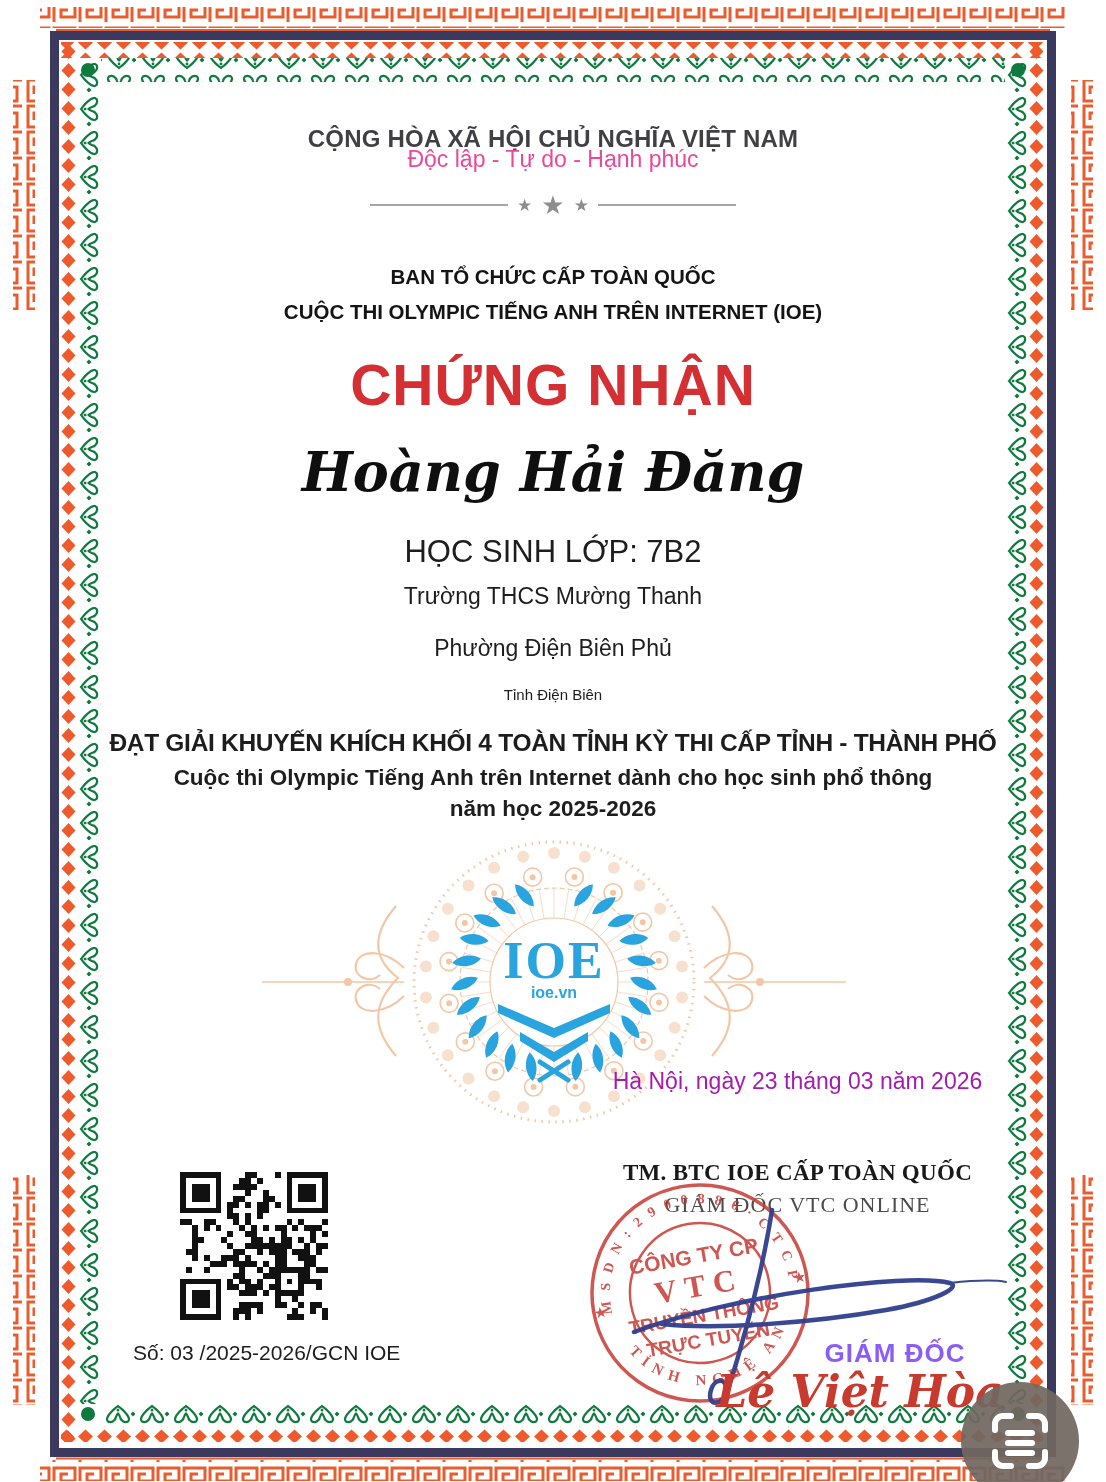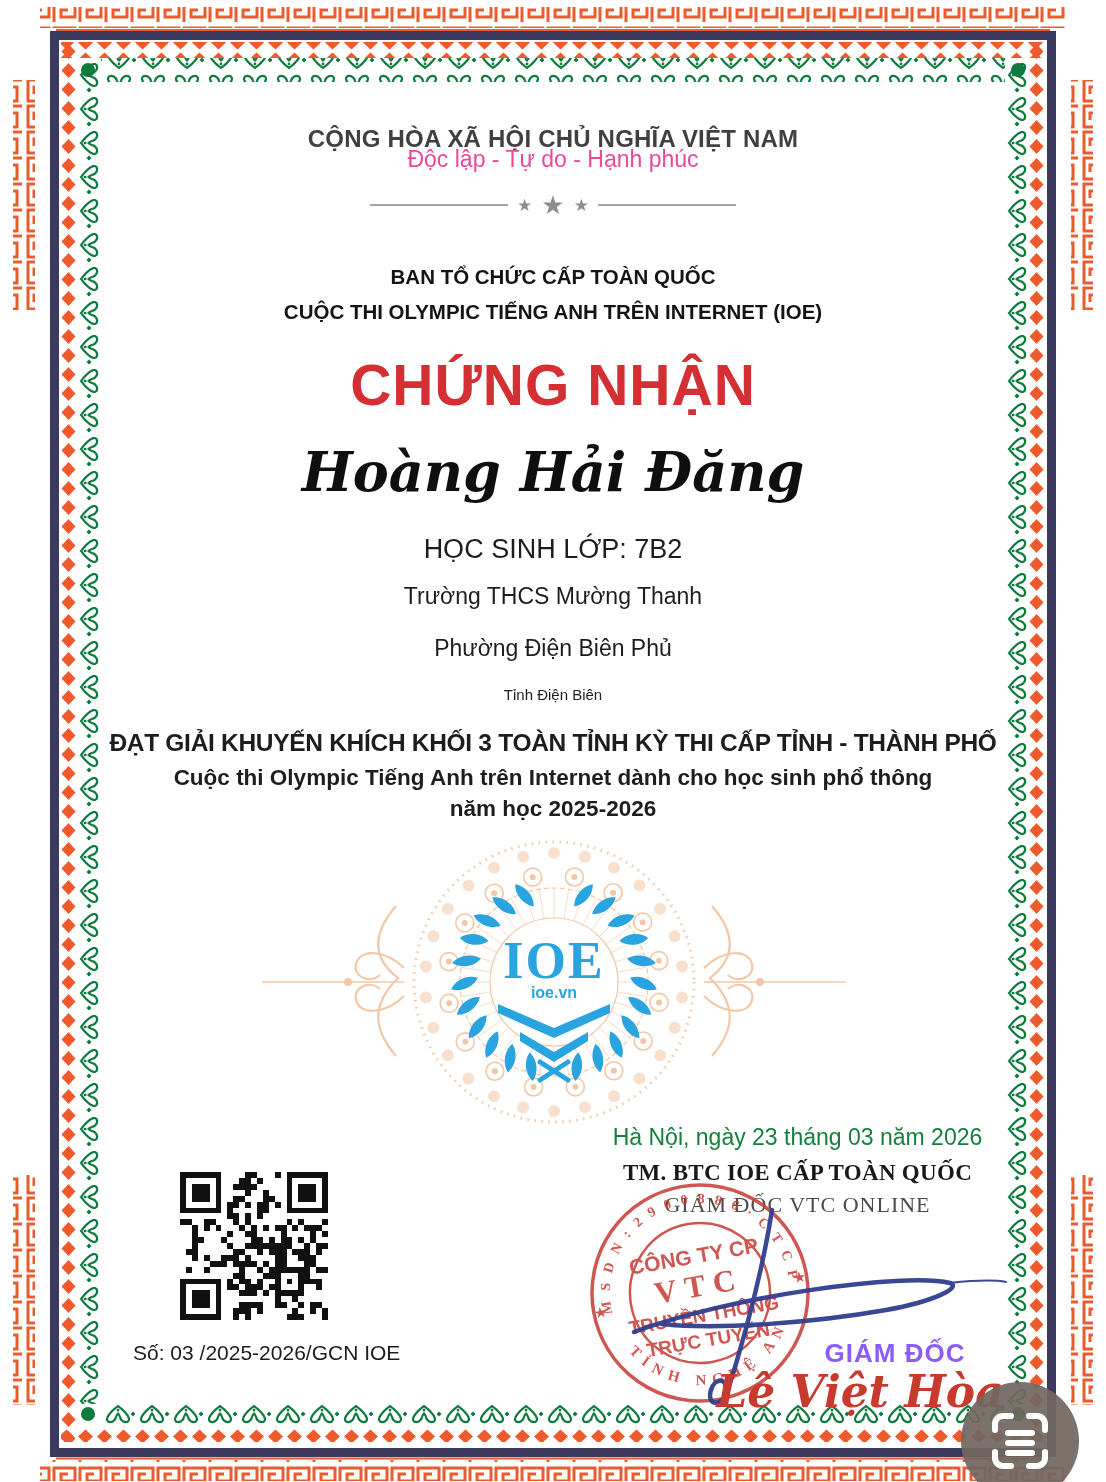--- a/index.html
+++ b/index.html
@@ -12,29 +12,29 @@
   .divider{position:absolute;top:192px;left:0;right:0;display:flex;align-items:center;justify-content:center;gap:9px;}
   .dline{width:138px;height:2px;background:#a7a7a7;}
   .star{color:#8d8d8d;line-height:1;}
   .star.s{font-size:17px;}
   .star.b{font-size:26px;}
   .org1{top:265px;font-size:20.5px;font-weight:bold;color:#141414;}
   .org2{top:300px;font-size:20.5px;font-weight:bold;color:#141414;}
   .cert-title{top:352px;font-size:57px;font-weight:800;color:var(--accent-red);letter-spacing:1px;}
   .name{top:440px;font-size:54px;font-weight:bold;font-style:italic;
         font-family:"DejaVu Serif","Liberation Serif",serif;color:#0f0f0f;}
-  .class{top:534px;font-size:27px;text-align:center;}
+  .class{top:534px;font-size:31px;text-align:center;}
   .school{top:583px;font-size:23px;}
   .ward{top:635px;font-size:23px;}
   .prov{top:686px;font-size:15px;}
   .award{top:729px;font-size:24.5px;font-weight:bold;letter-spacing:-.3px;}
   .contest{top:765px;font-size:22.5px;font-weight:bold;}
   .year{top:796px;font-size:22.5px;font-weight:bold;}
   .signblock{position:absolute;left:590px;width:415px;text-align:center;}
-  .date{top:1124px;font-size:23px;color:#15803d;}
+  .date{top:1068px;font-size:23px;color:#a21caf;}
   .auth1{top:1160px;font-size:23px;font-weight:bold;letter-spacing:.3px;
          font-family:"Liberation Serif","DejaVu Serif",serif;color:#191919;}
   .auth2{top:1192px;font-size:22px;letter-spacing:1px;
          font-family:"Liberation Serif","DejaVu Serif",serif;color:#4b4b4b;}
   .signer-title{position:absolute;left:780px;width:230px;top:1338px;text-align:center;
          font-size:26px;font-weight:bold;color:#8b5cf6;letter-spacing:1px;}
   .signer-name{position:absolute;left:700px;width:320px;top:1366px;text-align:center;
          font-size:44px;font-weight:bold;font-style:italic;
          font-family:"DejaVu Serif","Liberation Serif",serif;color:#c8392e;}
   .serial{position:absolute;left:133px;top:1341px;font-size:21px;color:#1d1d1d;}
@@ -266,21 +266,21 @@
     <span class="dline"></span>
   </div>
   <div class="t org1">BAN TỔ CHỨC CẤP TOÀN QUỐC</div>
   <div class="t org2">CUỘC THI OLYMPIC TIẾNG ANH TRÊN INTERNET (IOE)</div>
   <div class="t cert-title">CHỨNG NHẬN</div>
   <div class="t name">Hoàng Hải Đăng</div>
   <div class="t class">HỌC SINH LỚP: 7B2</div>
   <div class="t ward">Phường Điện Biên Phủ</div>
   <div class="t school">Trường THCS Mường Thanh</div>
   <div class="t prov">Tỉnh Điện Biên</div>
-  <div class="t award">ĐẠT GIẢI KHUYẾN KHÍCH KHỐI 3 TOÀN TỈNH KỲ THI CẤP TỈNH - THÀNH PHỐ</div>
+  <div class="t award">ĐẠT GIẢI KHUYẾN KHÍCH KHỐI 4 TOÀN TỈNH KỲ THI CẤP TỈNH - THÀNH PHỐ</div>
   <div class="t contest">Cuộc thi Olympic Tiếng Anh trên Internet dành cho học sinh phổ thông</div>
   <div class="t year">năm học 2025-2026</div>
 
   <div class="signblock date">Hà Nội, ngày 23 tháng 03 năm 2026</div>
   <div class="signblock auth2">GIÁM ĐỐC VTC ONLINE</div>
   <div class="signblock auth1">TM. BTC IOE CẤP TOÀN QUỐC</div>
 
   <svg id="qr" viewBox="0 0 25 25" shape-rendering="crispEdges">
       <rect x="11" y="0" width="1" height="1" fill="#111"></rect>
       <rect x="12" y="0" width="1" height="1" fill="#111"></rect>

